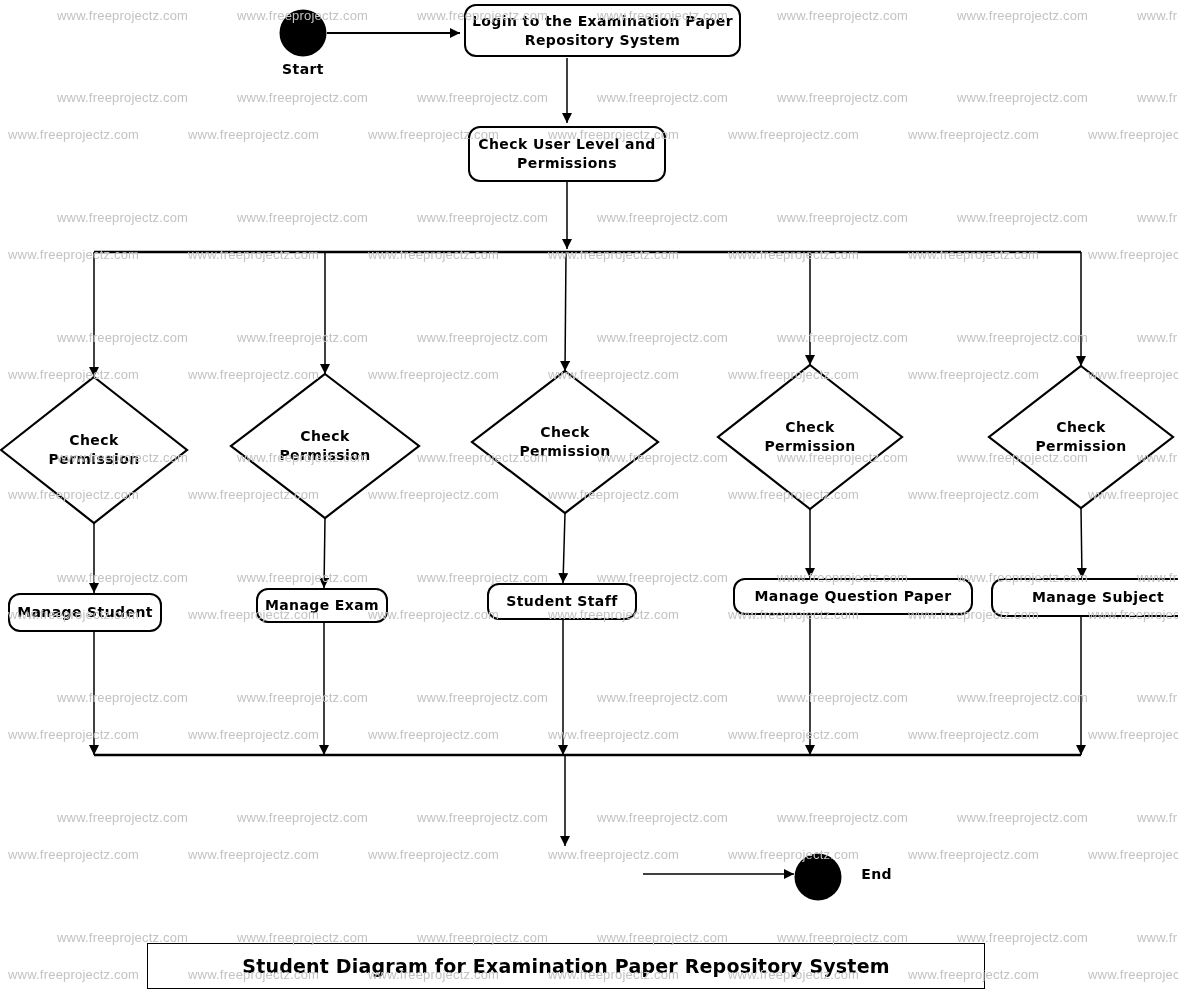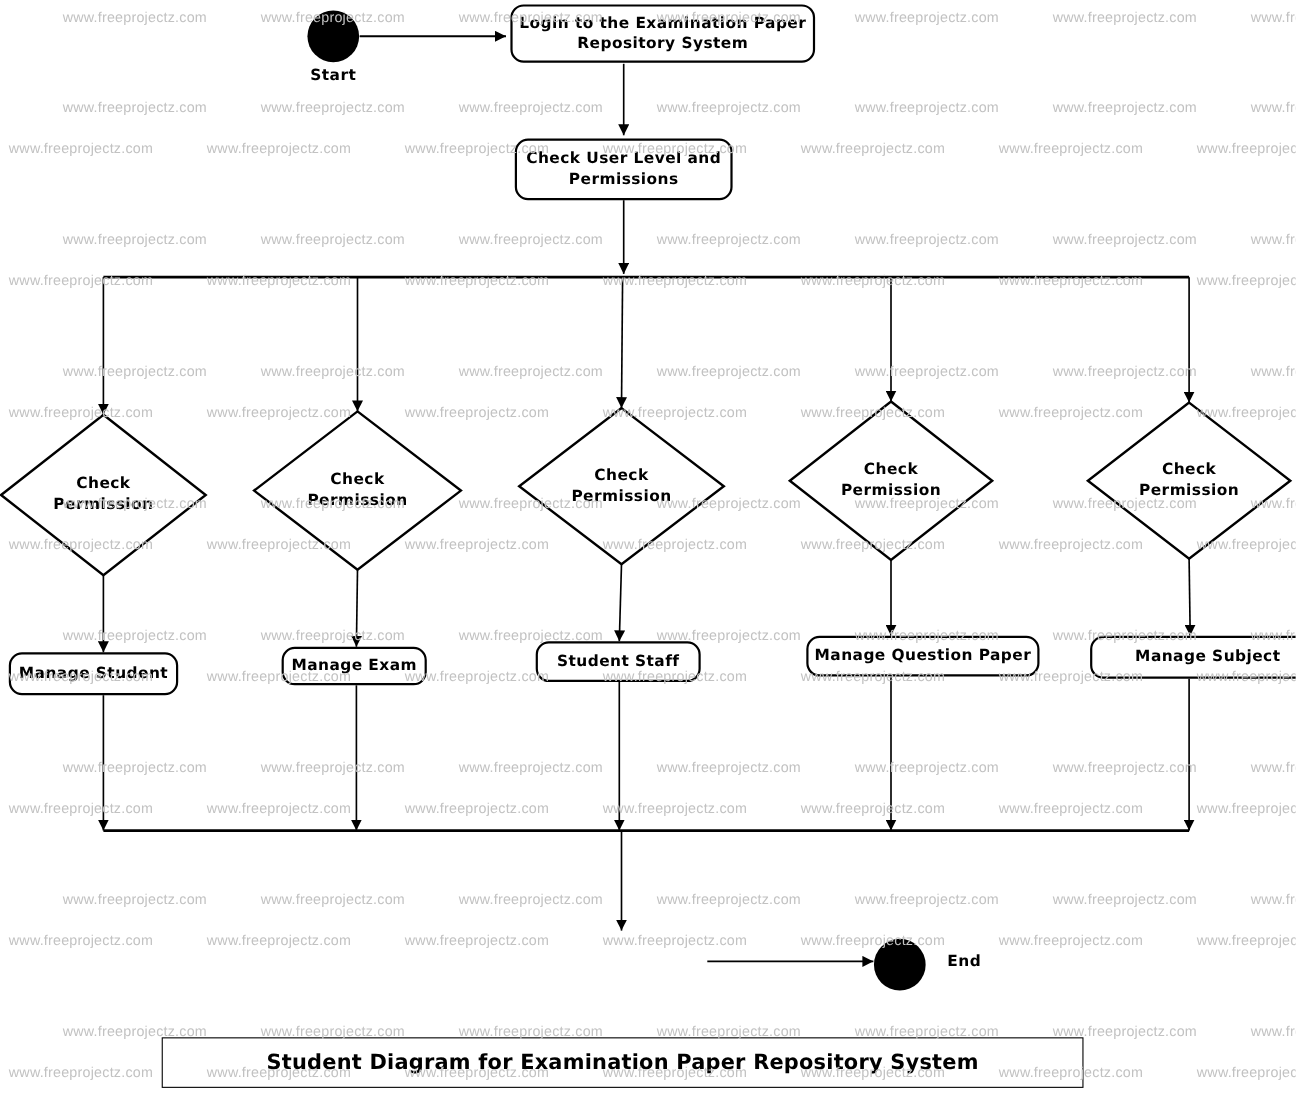--- a/index.html
+++ b/index.html
@@ -87,21 +87,21 @@
 
   <div class="node diamond-label" style="left:34px;top:430px;width:120px;height:40px;">Check Permission</div>
   <div class="node diamond-label" style="left:265px;top:426px;width:120px;height:40px;">Check Permission</div>
   <div class="node diamond-label" style="left:505px;top:422px;width:120px;height:40px;">Check Permission</div>
   <div class="node diamond-label" style="left:750px;top:417px;width:120px;height:40px;">Check Permission</div>
   <div class="node diamond-label" style="left:1021px;top:417px;width:120px;height:40px;">Check Permission</div>
 
   <div class="node activity" style="left:8px;top:593px;width:154px;height:39px;">Manage Student</div>
   <div class="node activity" style="left:256px;top:588px;width:132px;height:35px;">Manage Exam</div>
   <div class="node activity" style="left:487px;top:583px;width:150px;height:37px;">Student Staff</div>
-  <div class="node activity" style="left:733px;top:578px;width:212px;height:37px;">Manage Question Paper</div>
+  <div class="node activity" style="left:733px;top:578px;width:240px;height:37px;">Manage Question Paper</div>
   <div class="node activity" style="left:991px;top:578px;width:214px;height:39px;">Manage Subject</div>
 
 
   <div class="node-label" style="left:273px;top:61px;width:60px;">Start</div>
   <div class="node-label" style="left:852px;top:866px;width:40px;text-align:right;">End</div>
 
   <div class="title-box" style="left:147px;top:943px;width:838px;height:46px;">Student Diagram for Examination Paper Repository System</div>
 
   <div id="watermarks">
       <span class="wm" style="left: 57px; top: 8px;">www.freeprojectz.com</span>

